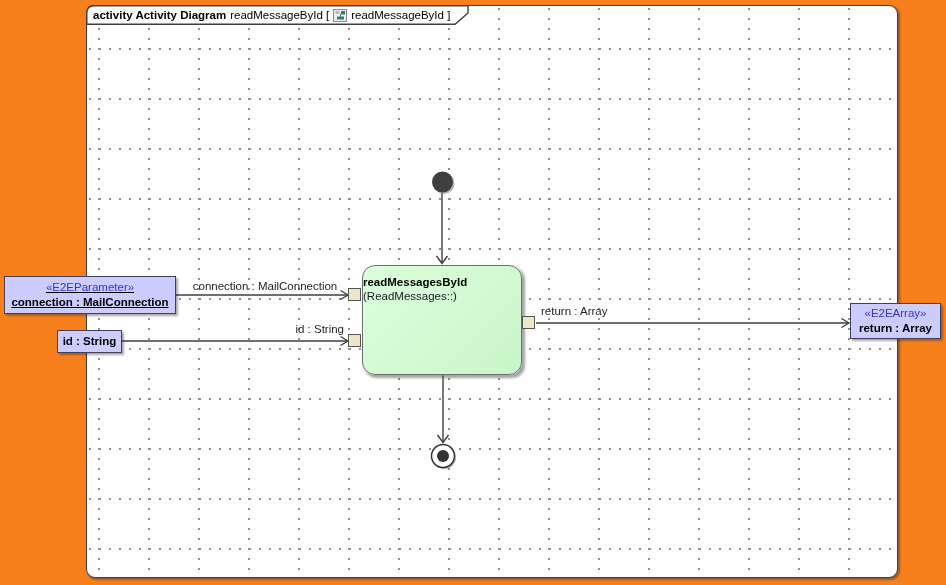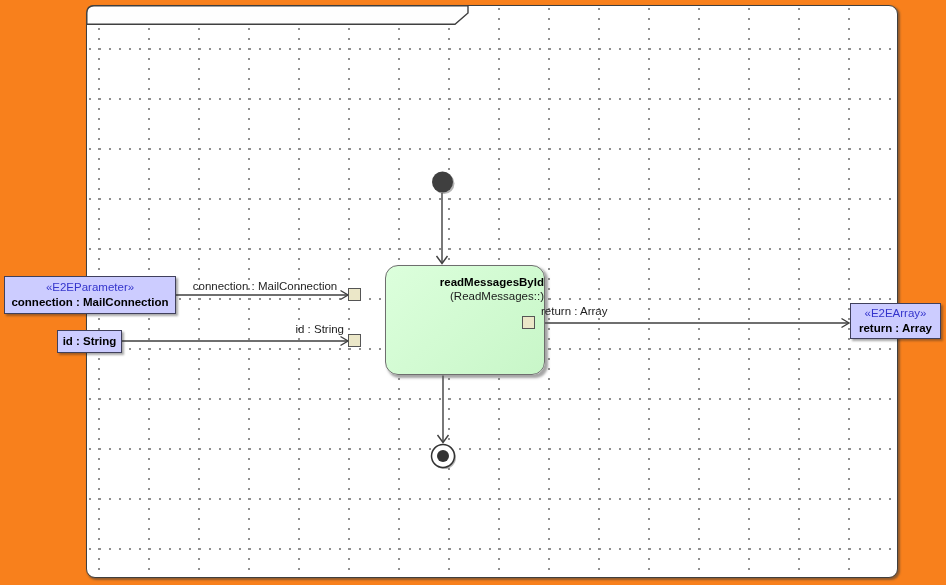--- a/index.html
+++ b/index.html
@@ -42,23 +42,22 @@
   .stereotype{color:#3434CC;font-weight:normal;}
   .objname{font-weight:bold;}
 
   
   .action{
     left:362px;top:265px;width:160px;height:110px;
     background:linear-gradient(135deg,#DCFFDC 0%,#C8F6C8 100%);
     border:1.6px solid #6E6E6E;
     border-radius:13px;
     box-shadow:2.5px 2.5px 2.5px rgba(90,90,90,.55);
-    text-align:right;font-size:11.5px;color:#1A1A1A;
+    text-align:left;font-size:11.5px;color:#1A1A1A;
     padding-top:10px;
-    margin-left:23px;
   }
   .action .t1{font-weight:bold;color:#000;margin-bottom:2px;}
 
   .pin{
     position:absolute;z-index:4;width:13px;height:13px;
     background:#EBE7C8;border:1.2px solid #555;box-sizing:border-box;
   }
 
   .edge-label{
     position:absolute;z-index:3;font-size:11.5px;color:#1E1E1E;white-space:nowrap;
@@ -114,22 +113,34 @@
       <circle cx="442.5" cy="182" r="10.5" fill="#3F3F3F"></circle>
     </g>
 
     <g data-interactable="true">
       <circle cx="444.5" cy="457.5" r="11.5" fill="rgba(90,90,90,.45)"></circle>
       <circle cx="443" cy="456" r="11.5" fill="#FFFFFF" stroke="#333" stroke-width="1.5"></circle>
       <circle cx="443" cy="456" r="6" fill="#333"></circle>
     </g>
   </svg>
 
+  <div class="frame-title" data-interactable="false">
+    <span class="bold" data-interactable="false">activity Activity Diagram</span>
+    <span data-interactable="false">readMessageById [</span>
+    <svg class="dg-icon" data-interactable="false" viewBox="0 0 14 13">
+      <rect x="0.5" y="0.5" width="13" height="12" fill="#EDEDED" stroke="#8A8A8A"></rect>
+      <rect x="2.5" y="2" width="4" height="3" fill="#B9B9B9"></rect>
+      <rect x="8" y="2" width="4" height="3.5" fill="#2E7D7D"></rect>
+      <rect x="4" y="7.5" width="7" height="3" fill="#2E7D7D"></rect>
+      <line x1="7.5" y1="5" x2="7.5" y2="7.5" stroke="#2E7D7D" stroke-width="1"></line>
+    </svg>
+    <span data-interactable="false">readMessageById ]</span>
+  </div>
 
-  <div class="node objnode" style="left:4px;top:276px;width:172px;height:38px;" data-interactable="true">
+  <div class="node objnode" style="left:4px;top:276px;width:172px;height:38px;text-decoration:underline;" data-interactable="true">
     <span class="stereotype" data-interactable="false">«E2EParameter»</span>
     <span class="objname" data-interactable="false">connection : MailConnection</span>
   </div>
 
   <div class="node objnode" style="left:57px;top:330px;width:65px;height:23px;" data-interactable="true">
     <span class="objname" data-interactable="false">id : String</span>
   </div>
 
   <div class="node objnode" style="left:850px;top:303px;width:91px;height:36px;" data-interactable="true">
     <span class="stereotype" data-interactable="false">«E2EArray»</span>

